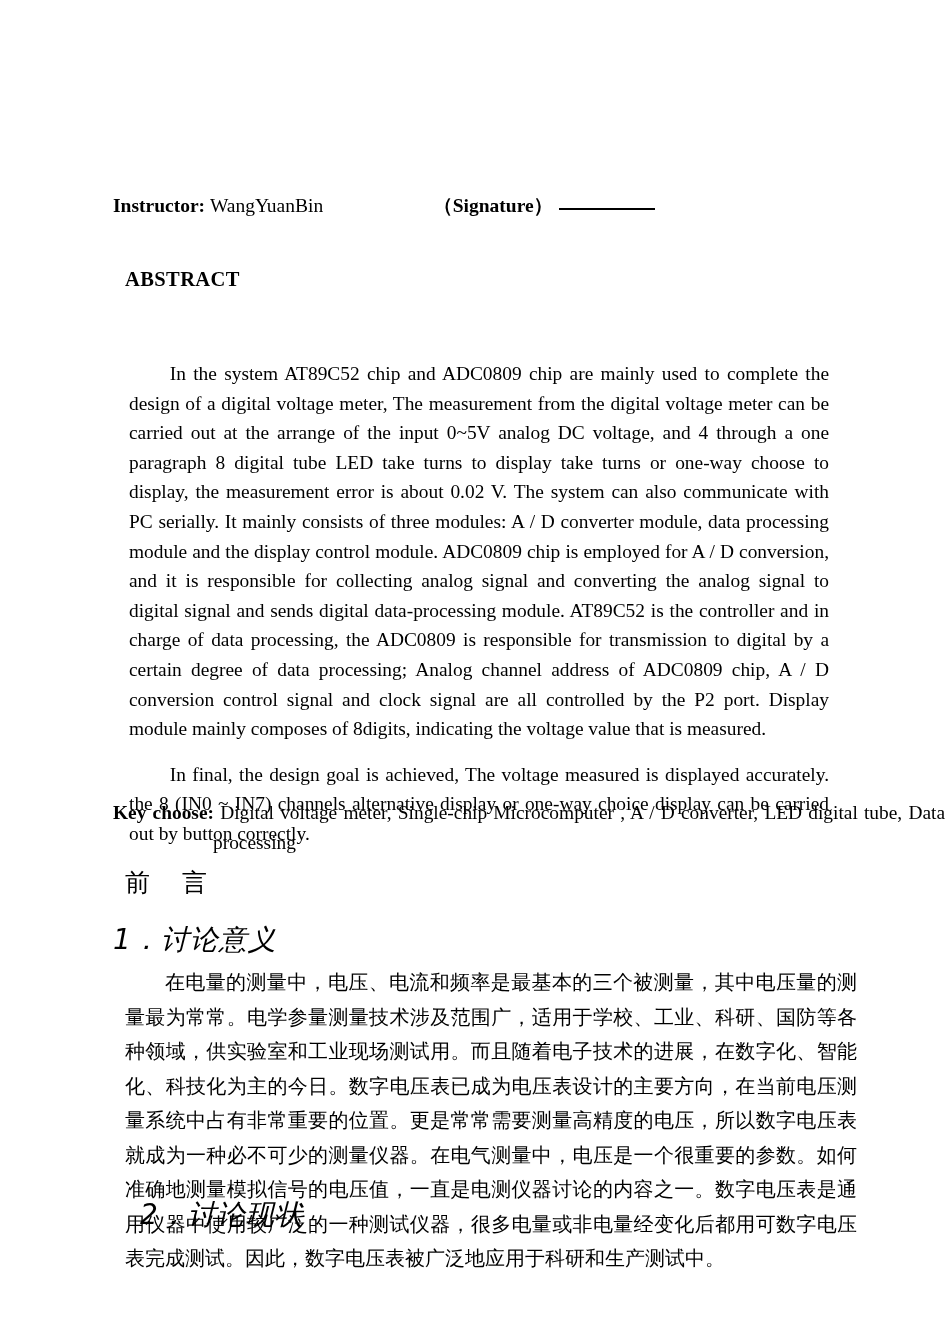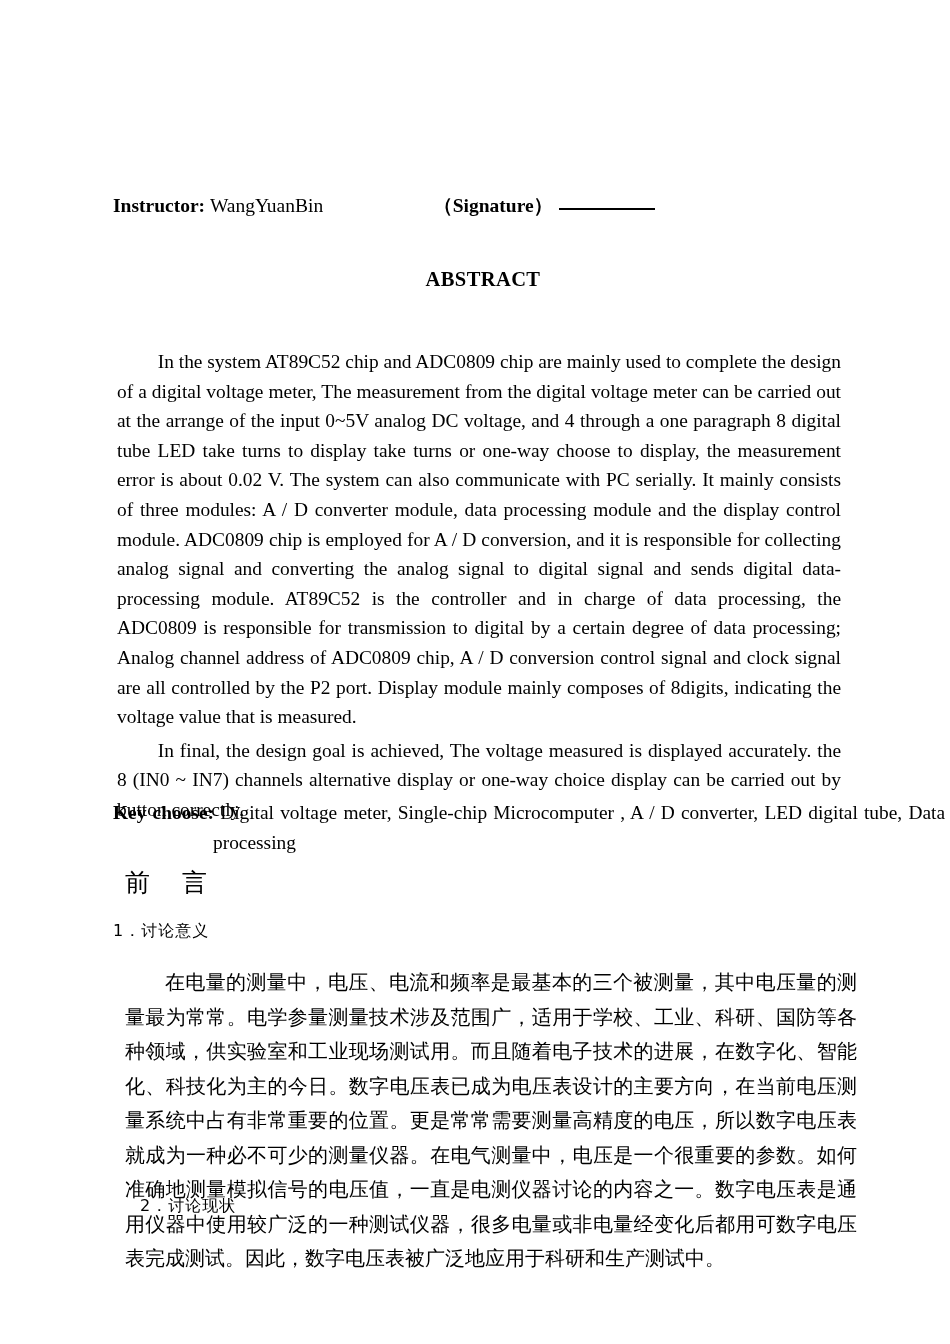--- a/index.html
+++ b/index.html
@@ -61,41 +61,41 @@
     width: 96px;
     border-bottom: 2px solid #000;
     vertical-align: 2px;
     margin-left: 6px;
   }
 
   
   .abstract-heading {
     position: absolute;
     top: 268px;
-    left: 4px;
+    left: 12px;
     width: 732px;
-    text-align: center;
+    text-align: left;
     font-size: 20.5px;
     font-weight: bold;
     letter-spacing: 0.4px;
   }
 
   
   .abstract-body {
     position: absolute;
     top: 343px;
     left: 0;
     width: 732px;
     font-size: 19.4px;
     line-height: 29.6px;
     text-align: justify;
     text-justify: inter-word;
   }
   .abstract-body p {
-    margin: 4px;
+    margin: 16px;
     text-indent: 2.1em;
     text-align: justify;
   }
 
   
   .keywords {
     position: absolute;
     top: 798px;
     left: 0;
     width: 732px;
@@ -121,23 +121,24 @@
     text-indent: 12px;
     font-weight: 500;
   }
 
   
   .cn-heading {
     position: absolute;
     left: 0;
     width: 732px;
     font-family: "DejaVu Sans", "Liberation Sans", sans-serif;
-    font-size: 16px;
+    font-size: 28px;
     letter-spacing: 1px;
     font-weight: 400;
+    font-style: italic;
   }
   .cn-heading-1 { top: 921px; }
   .cn-heading-2 { top: 1196px; margin-left: 27px; }
 
   
   .cn-body {
     position: absolute;
     left: 12px;
     width: 732px;
     font-family: "DejaVu Sans", "Liberation Sans", sans-serif;

